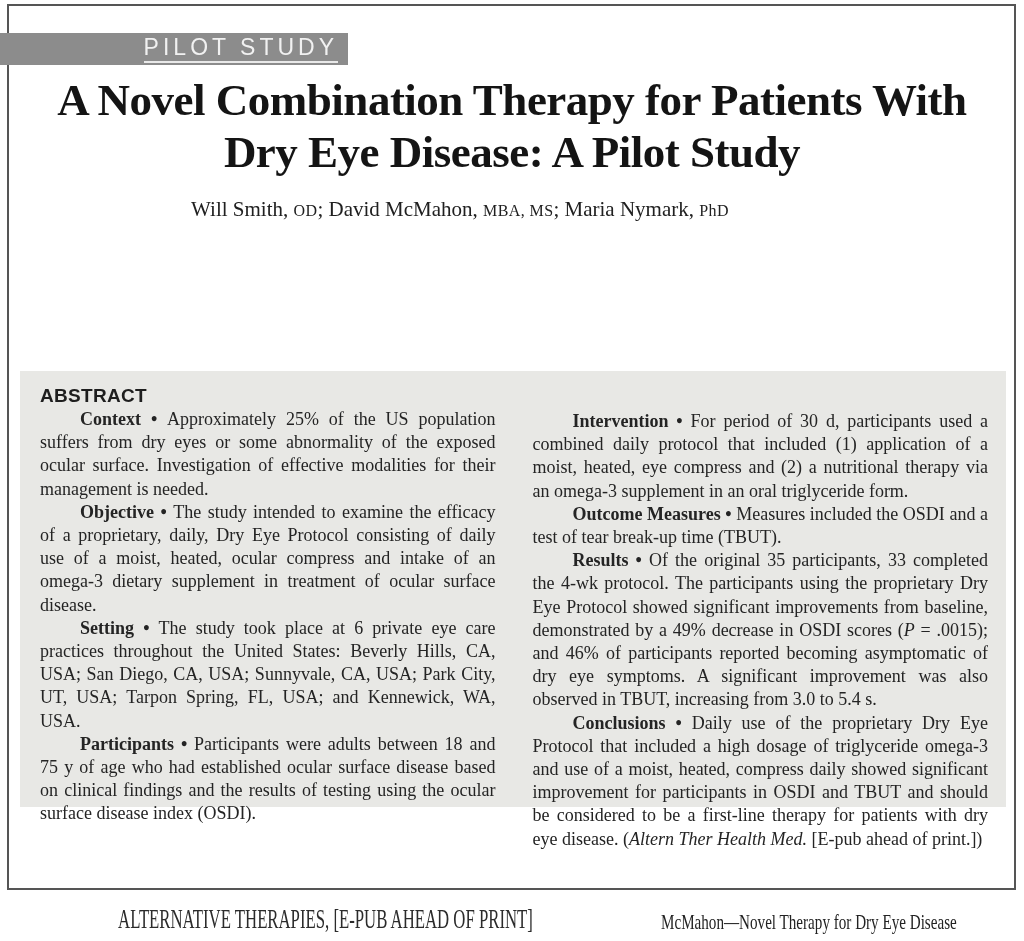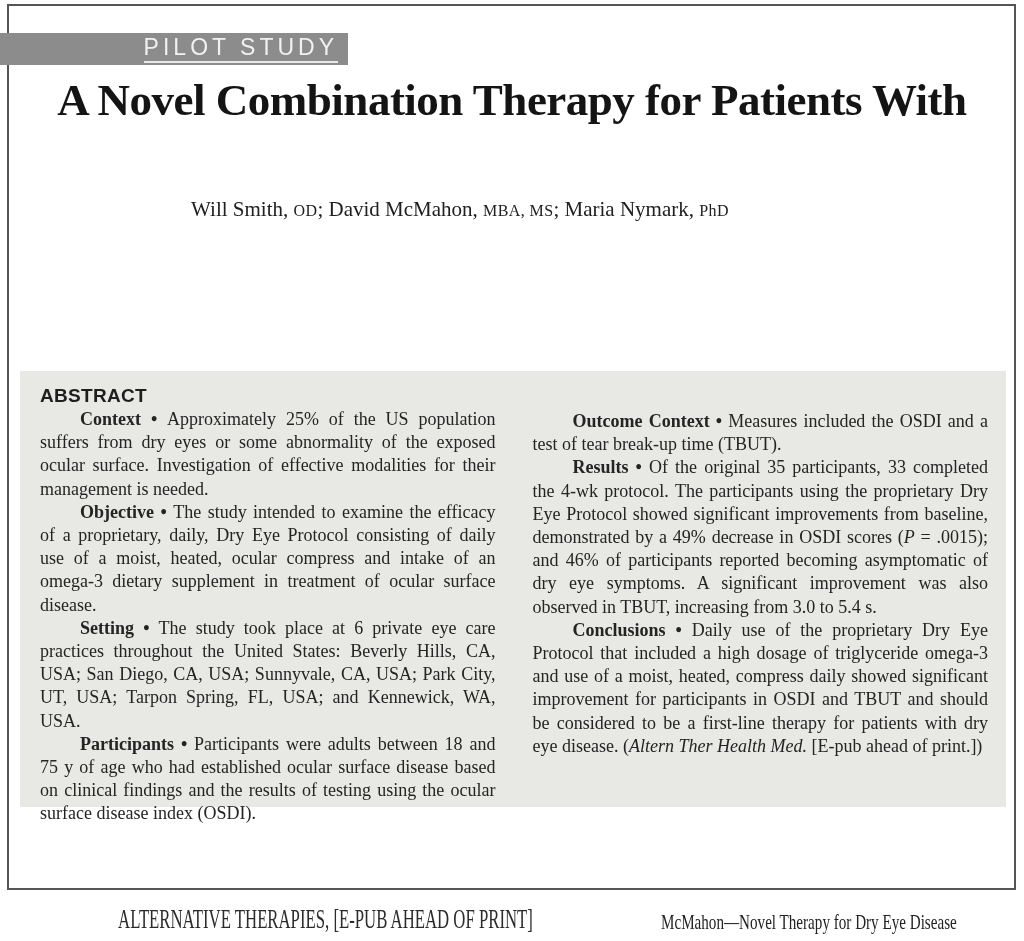--- a/index.html
+++ b/index.html
@@ -108,33 +108,35 @@
 <body>
 
 <div class="frame"></div>
 
 <div class="band">
   <span class="band-label">PILOT STUDY</span>
 </div>
 
 <h1 class="title">
   <span class="title-line">A Novel Combination Therapy for Patients With</span>
+  <span class="title-line">Dry Eye Disease: A Pilot Study</span>
 </h1>
 
 <div class="authors"><span>Will Smith, </span><span class="deg">OD</span><span>; </span><span>David McMahon, </span><span class="deg">MBA, MS</span><span>; </span><span>Maria Nymark, </span><span class="deg">PhD</span></div>
 
 <div class="abstract">
   <div class="abs-col abs-col-left">
     <div class="abs-heading">ABSTRACT</div>
   <p class="abs-par"><b>Context • </b><span>Approximately 25% of the US population suffers from dry eyes or some abnormality of the exposed ocular surface. Investigation of effective modalities for their management is needed.</span></p>
       <p class="abs-par"><b>Objective • </b><span>The study intended to examine the efficacy of a proprietary, daily, Dry Eye Protocol consisting of daily use of a moist, heated, ocular compress and intake of an omega-3 dietary supplement in treatment of ocular surface disease.</span></p>
       <p class="abs-par"><b>Setting • </b><span>The study took place at 6 private eye care practices throughout the United States: Beverly Hills, CA, USA; San Diego, CA, USA; Sunnyvale, CA, USA; Park City, UT, USA; Tarpon Spring, FL, USA; and Kennewick, WA, USA.</span></p>
       <p class="abs-par"><b>Participants • </b><span>Participants were adults between 18 and 75 y of age who had established ocular surface disease based on clinical findings and the results of testing using the ocular surface disease index (OSDI).</span></p>
     </div>
   <div class="abs-col abs-col-right">
-      <p class="abs-par"><b>Outcome Context • </b><span>Measures included the OSDI and a test of tear break-up time (TBUT).</span></p>
+      <p class="abs-par"><b>Intervention • </b><span>For period of 30 d, participants used a combined daily protocol that included (1) application of a moist, heated, eye compress and (2) a nutritional therapy via an omega-3 supplement in an oral triglyceride form.</span></p>
+      <p class="abs-par"><b>Outcome Measures • </b><span>Measures included the OSDI and a test of tear break-up time (TBUT).</span></p>
       <p class="abs-par"><b>Results • </b><span>Of the original 35 participants, 33 completed the 4-wk protocol. The participants using the proprietary Dry Eye Protocol showed significant improvements from baseline, demonstrated by a 49% decrease in OSDI scores (</span><i>P</i><span> = .0015); and 46% of participants reported becoming asymptomatic of dry eye symptoms. A significant improvement was also observed in TBUT, increasing from 3.0 to 5.4 s.</span></p>
       <p class="abs-par"><b>Conclusions • </b><span>Daily use of the proprietary Dry Eye Protocol that included a high dosage of triglyceride omega-3 and use of a moist, heated, compress daily showed significant improvement for participants in OSDI and TBUT and should be considered to be a first-line therapy for patients with dry eye disease. (</span><i>Altern Ther Health Med.</i><span> [E-pub ahead of print.])</span></p>
     </div>
 </div>
 
 <div class="footer-left">ALTERNATIVE THERAPIES, [E-PUB AHEAD OF PRINT]</div>
 <div class="footer-right">McMahon—Novel Therapy for Dry Eye Disease</div>
 
 </body></html>

